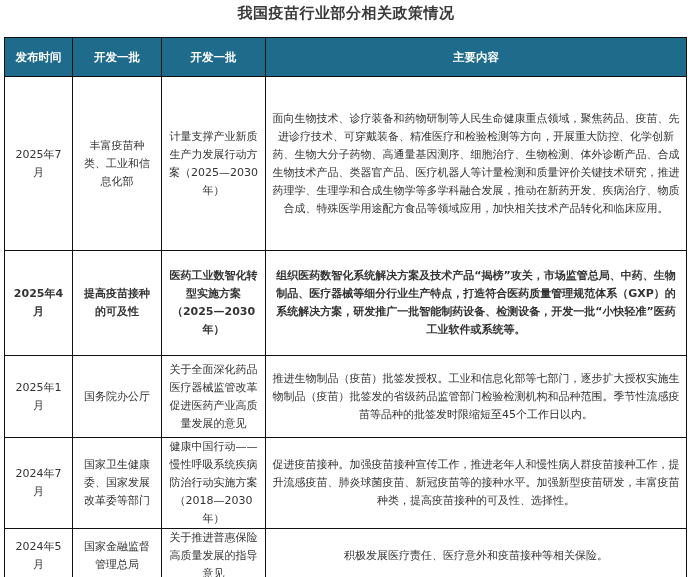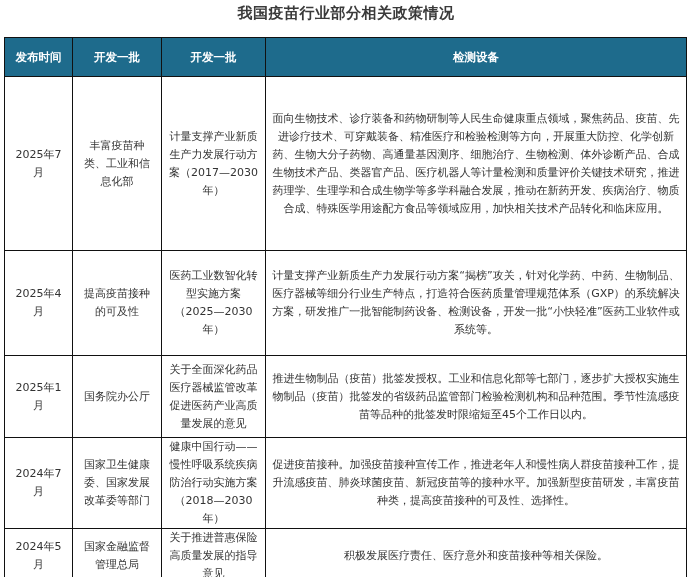--- a/index.html
+++ b/index.html
@@ -8,21 +8,21 @@
   .title { position: absolute; left: 0; top: 4px; width: 692px; text-align: center;
            font-size: 15px; font-weight: bold; color: #3a3a3a; letter-spacing: 0.5px; }
   table.policy { position: absolute; left: 4px; top: 37px; width: 682px;
                  border-collapse: collapse; table-layout: fixed; }
   table.policy th, table.policy td { border: 1px solid #111111; text-align: center;
                  vertical-align: middle; font-size: 11px; line-height: 18px; padding: 0 6px; }
   table.policy th { background: #1e6b8c; color: #ffffff; font-weight: bold; height: 38px; font-size: 11.5px; }
   table.policy td { color: #333333; margin-top: 24px; }
   td.content { padding: 0 8px; }
   .r1 td { height: 173px; }
-  .r2 td { height: 104px; }
+  .r2 td { height: 104px; font-weight: bold; }
   .r3 td { height: 81px; }
   .r4 td { height: 87px; }
   .r5 td { height: 50px; }
 </style>
 </head>
 <body>
 
 <div class="title">我国疫苗行业部分相关政策情况</div>
 
 <table class="policy">
@@ -30,35 +30,35 @@
     <col style="width:68px">
     <col style="width:89px">
     <col style="width:104px">
     <col style="width:421px">
   </colgroup>
   <thead>
     <tr>
       <th>发布时间</th>
       <th>开发一批</th>
       <th>开发一批</th>
-      <th>检测设备</th>
+      <th>主要内容</th>
     </tr>
   </thead>
   <tbody>
     <tr class="r1">
       <td>2025年7月</td>
       <td>丰富疫苗种类、工业和信息化部</td>
-      <td>计量支撑产业新质生产力发展行动方案（2017—2030年）</td>
+      <td>计量支撑产业新质生产力发展行动方案（2025—2030年）</td>
       <td class="content">面向生物技术、诊疗装备和药物研制等人民生命健康重点领域，聚焦药品、疫苗、先进诊疗技术、可穿戴装备、精准医疗和检验检测等方向，开展重大防控、化学创新药、生物大分子药物、高通量基因测序、细胞治疗、生物检测、体外诊断产品、合成生物技术产品、类器官产品、医疗机器人等计量检测和质量评价关键技术研究，推进药理学、生理学和合成生物学等多学科融合发展，推动在新药开发、疾病治疗、物质合成、特殊医学用途配方食品等领域应用，加快相关技术产品转化和临床应用。</td>
     </tr>
     <tr class="r2">
       <td>2025年4月</td>
       <td>提高疫苗接种的可及性</td>
       <td>医药工业数智化转型实施方案（2025—2030年）</td>
-      <td class="content">计量支撑产业新质生产力发展行动方案“揭榜”攻关，针对化学药、中药、生物制品、医疗器械等细分行业生产特点，打造符合医药质量管理规范体系（GXP）的系统解决方案，研发推广一批智能制药设备、检测设备，开发一批“小快轻准”医药工业软件或系统等。</td>
+      <td class="content">组织医药数智化系统解决方案及技术产品“揭榜”攻关，市场监管总局、中药、生物制品、医疗器械等细分行业生产特点，打造符合医药质量管理规范体系（GXP）的系统解决方案，研发推广一批智能制药设备、检测设备，开发一批“小快轻准”医药工业软件或系统等。</td>
     </tr>
     <tr class="r3">
       <td>2025年1月</td>
       <td>国务院办公厅</td>
       <td>关于全面深化药品医疗器械监管改革促进医药产业高质量发展的意见</td>
       <td class="content">推进生物制品（疫苗）批签发授权。工业和信息化部等七部门，逐步扩大授权实施生物制品（疫苗）批签发的省级药品监管部门检验检测机构和品种范围。季节性流感疫苗等品种的批签发时限缩短至45个工作日以内。</td>
     </tr>
     <tr class="r4">
       <td>2024年7月</td>
       <td>国家卫生健康委、国家发展改革委等部门</td>

